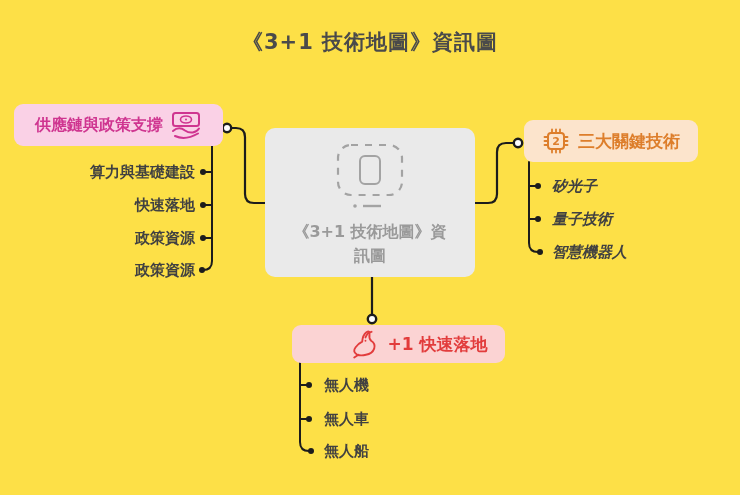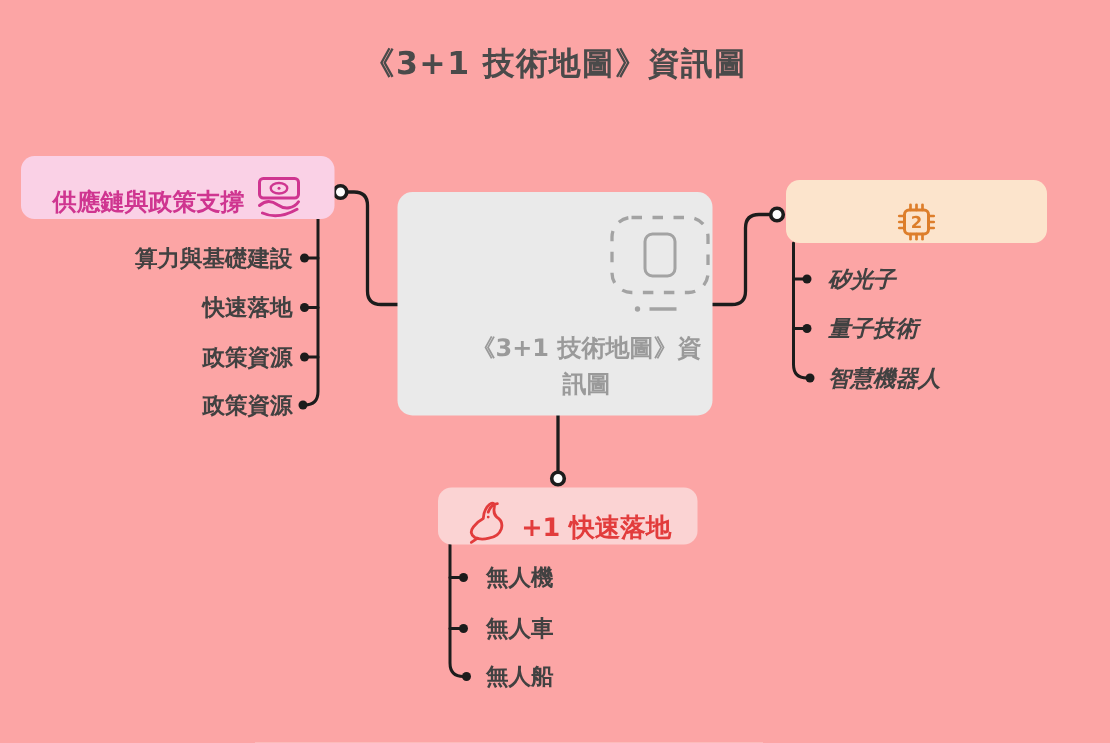--- a/index.html
+++ b/index.html
@@ -3,46 +3,46 @@
 <meta charset="utf-8">
 <style>
   html,body{margin:0;padding:0;}
   body{
     font-family:"DejaVu Sans","Liberation Sans",sans-serif;
     background:#fdfdfd;
   }
   .canvas{
     position:relative;
     width:740px;height:495px;
-    background:#fca5a5;
+    background:#fde047;
     overflow:hidden;
   }
   .wires{position:absolute;left:0;top:0;z-index:1;}
   .page-title{
     position:absolute;left:0;top:28px;width:740px;
     text-align:center;font-size:21px;font-weight:bold;color:#4a4a4a;
     letter-spacing:1px;z-index:2;margin:0;
   }
   .node{
     position:absolute;z-index:2;
     border-radius:9px;
-    display:flex;align-items:flex-end;justify-content:center;
+    display:flex;align-items:center;justify-content:center;
     font-weight:bold;white-space:nowrap;
   }
   .node-left{
     left:14px;top:104px;width:209px;height:42px;
     background:#fad1e6;color:#cf3590;font-size:16px;gap:7px;
   }
   .node-right{
     left:524px;top:120px;width:174px;height:42px;
     background:#fce4cc;color:#dd7e2b;font-size:17px;gap:8px;
   }
   .node-bottom{
     left:292px;top:325px;width:173px;height:38px;
-    background:#fbd3d3;color:#e23c3c;font-size:17px;gap:8px;
+    background:#fbd3d3;color:#e23c3c;font-size:17px;gap:8px;padding-left:40px;
   }
   .node-center{
     left:265px;top:128px;width:210px;height:149px;
     background:#eaeaea;border-radius:10px;
     flex-direction:column;justify-content:flex-start;
     padding-top:14px;box-sizing:border-box;
   }
   .center-label{
     margin-top:6px;width:168px;text-align:center;
     font-size:16px;line-height:24px;font-weight:bold;color:#9a9a9a;
@@ -141,20 +141,21 @@
           <line x1="2.5" y1="10" x2="6" y2="10"></line>
             <line x1="2.5" y1="14" x2="6" y2="14"></line>
             <line x1="2.5" y1="18" x2="6" y2="18"></line>
           <line x1="22" y1="10" x2="25.5" y2="10"></line>
             <line x1="22" y1="14" x2="25.5" y2="14"></line>
             <line x1="22" y1="18" x2="25.5" y2="18"></line>
         </g>
         <text x="14" y="18.2" text-anchor="middle" font-size="11" font-weight="bold" fill="#dd7e2b" stroke="none">2</text>
       </svg>
     </span>
+    <span>三大關鍵技術</span>
   </div>
 
   <div class="node node-bottom">
     <span class="icon">
       <svg width="30" height="30" viewBox="0 0 32 32" fill="none" stroke="#e23c3c" stroke-width="2" stroke-linecap="round" stroke-linejoin="round">
         <path d="M7,27 Q2.5,24 6,19.5 Q9,15.5 13,13.5 Q13.5,6.5 17.5,3.5 Q21.5,1 20.8,5.8 Q20,10 22.5,12.5 Q27.5,15.5 25.8,21 Q23.8,26.5 17,27.5 Q11,29 7,27 Z"></path>
         <path d="M16.5,9 Q18.5,3.5 23,3"></path>
         <path d="M9,27.5 L4.5,30.5"></path>
         <circle cx="16.5" cy="12.5" r="1" fill="#e23c3c" stroke="none"></circle>
       </svg>

